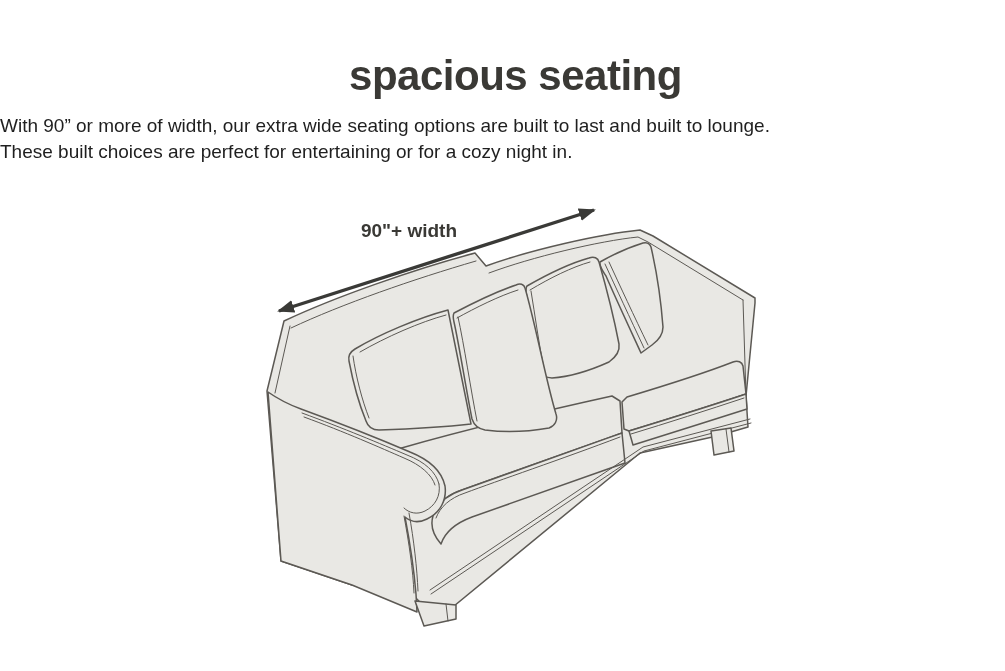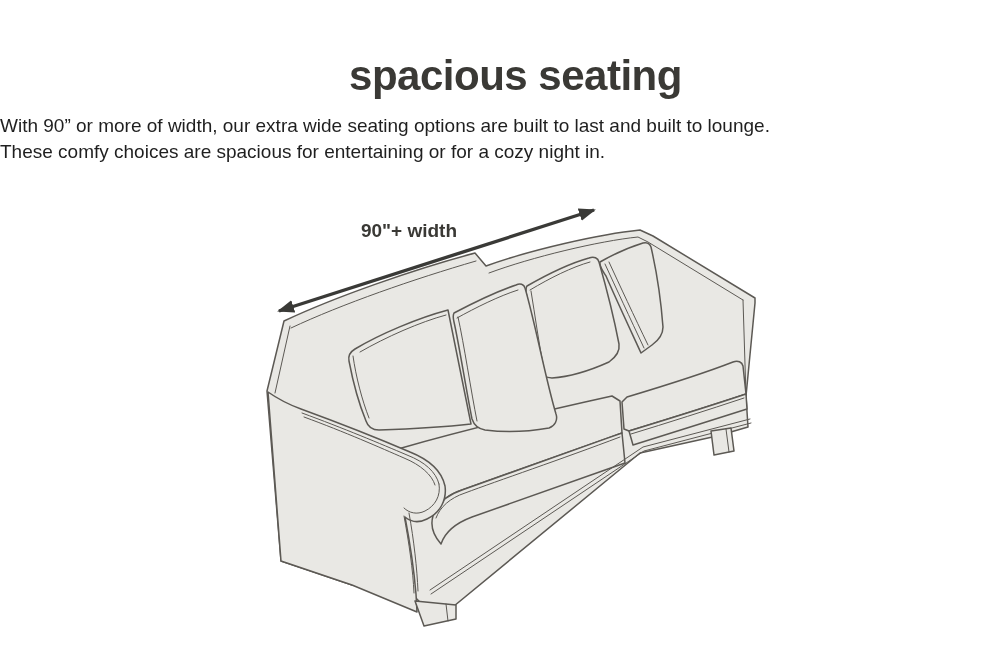--- a/index.html
+++ b/index.html
@@ -41,21 +41,21 @@
 </style>
 </head>
 <body>
 
 <div class="stage">
 
   <h1 class="title">spacious seating</h1>
 
   <div class="subtitle">
     <div>With 90” or more of width, our extra wide seating options are built to last and built to lounge.</div>
-    <div>These comfy choices are spacious for entertaining or for a cozy night in.</div>
+    <div>These built choices are perfect for entertaining or for a cozy night in.</div>
   </div>
 
   <svg class="diagram" viewBox="0 0 1005 671">
     <defs>
       <marker id="ah" markerWidth="20" markerHeight="15" refX="15" refY="6.5" orient="auto-start-reverse" markerUnits="userSpaceOnUse">
         <path d="M0,0 L17,6.5 L0,13 Z" class="dim-head"></path>
       </marker>
     </defs>
 
     <g>

